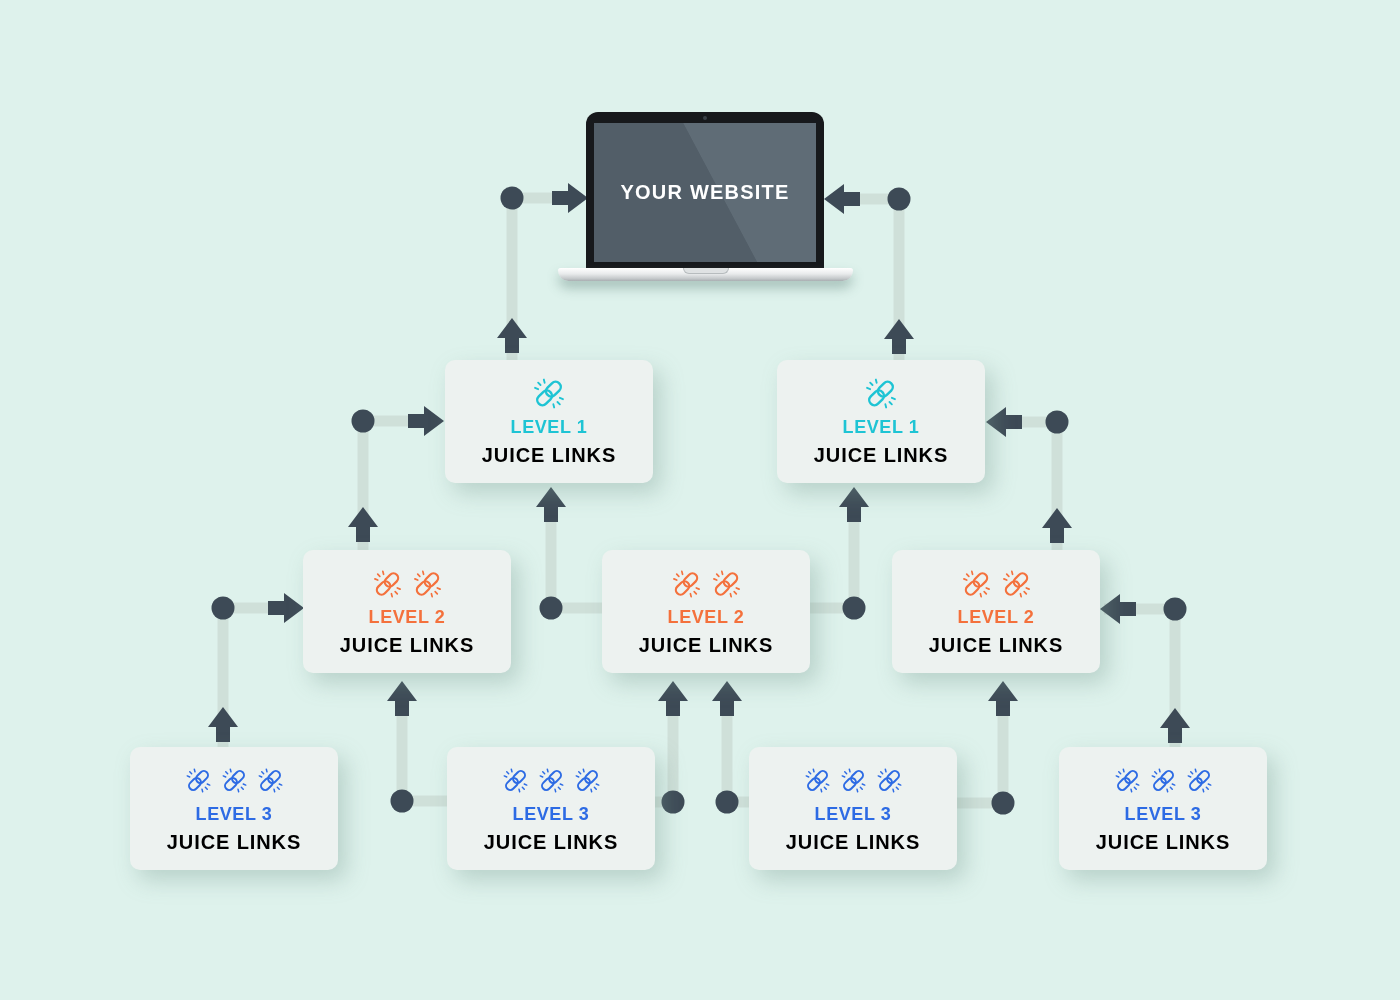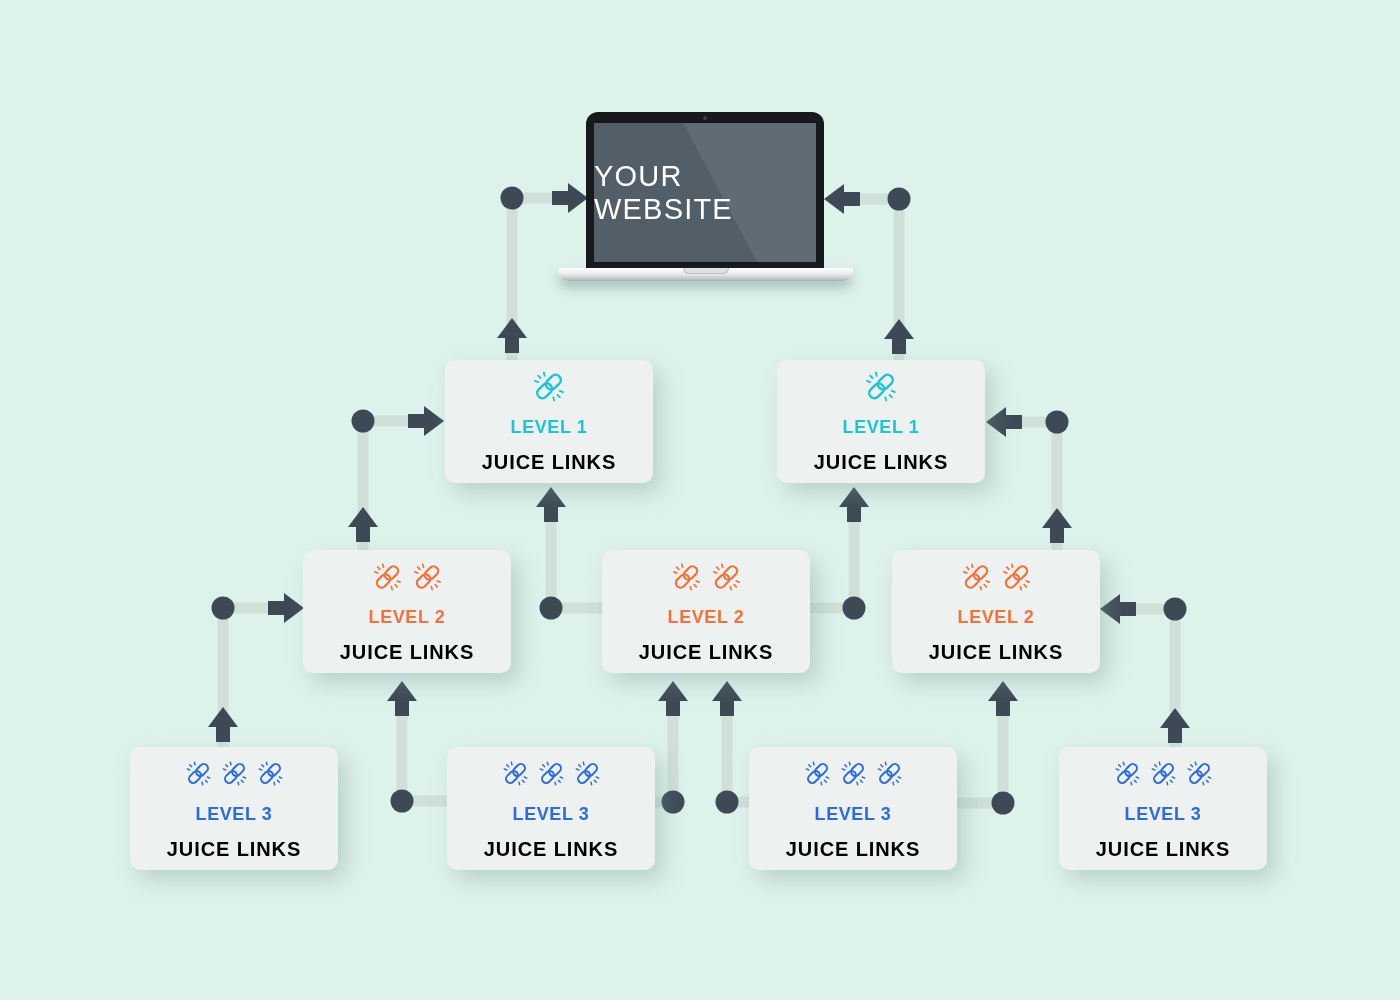--- a/index.html
+++ b/index.html
@@ -6,21 +6,21 @@
   body{background:#def2ec;font-family:"Liberation Sans",sans-serif;}
   #canvas{position:relative;width:1400px;height:1000px;background:#def2ec;overflow:hidden;}
 
   
   #connectors{position:absolute;left:0;top:0;width:1400px;height:1000px;}
 
   
   .node{
     position:absolute;width:208px;height:123px;background:#edf2f0;border-radius:10px;
     box-shadow:8px 10px 22px rgba(124,158,147,.38);
-    display:flex;flex-direction:column;align-items:center;justify-content:center;gap:13px;
+    display:flex;flex-direction:column;align-items:center;justify-content:center;gap:6px;
   }
   .icons{display:flex;gap:7px;align-items:center;justify-content:center;height:34px;}
   .icons svg{display:block;}
   .l1 .icons svg{width:36px;height:31px;}
   .l2 .icons svg{width:33px;height:28px;}
   .l3 .icons svg{width:29px;height:25px;}
   .lvl{font-size:18px;font-weight:700;letter-spacing:.6px;}
   .links{font-size:20px;font-weight:700;letter-spacing:.9px;color:#000000;}
 
   
@@ -39,21 +39,21 @@
   .screen{
     position:absolute;left:586px;top:112px;width:238px;height:157px;
     background:#17191c;border-radius:12px 12px 0 0;
   }
   .webcam{position:absolute;left:50%;top:4px;width:4px;height:4px;margin-left:-2px;border-radius:50%;background:#3a4147;}
   .display{
     position:absolute;left:8px;top:11px;right:8px;bottom:7px;
     background:linear-gradient(62deg,#525e68 55%,#5f6c76 55.3%);
     display:flex;align-items:center;justify-content:center;
   }
-  .site-label{color:#ffffff;font-size:29px;font-weight:400;letter-spacing:1.2px;}
+  .site-label{color:#ffffff;font-size:20px;font-weight:700;letter-spacing:1.2px;}
   .base{
     position:absolute;left:558px;top:268px;width:295px;height:13px;
     background:linear-gradient(180deg,#ffffff 0%,#e9ebec 45%,#c6cacc 80%,#a9aeb1 100%);
     border-radius:3px 3px 12px 12px;
     box-shadow:0 7px 12px rgba(96,130,122,.45);
   }
   .notch{
     position:absolute;left:50%;top:0;width:46px;height:6px;margin-left:-23px;
     background:#dfe2e3;border:1px solid #b7bcbe;border-top:none;border-radius:0 0 6px 6px;box-sizing:border-box;
   }

